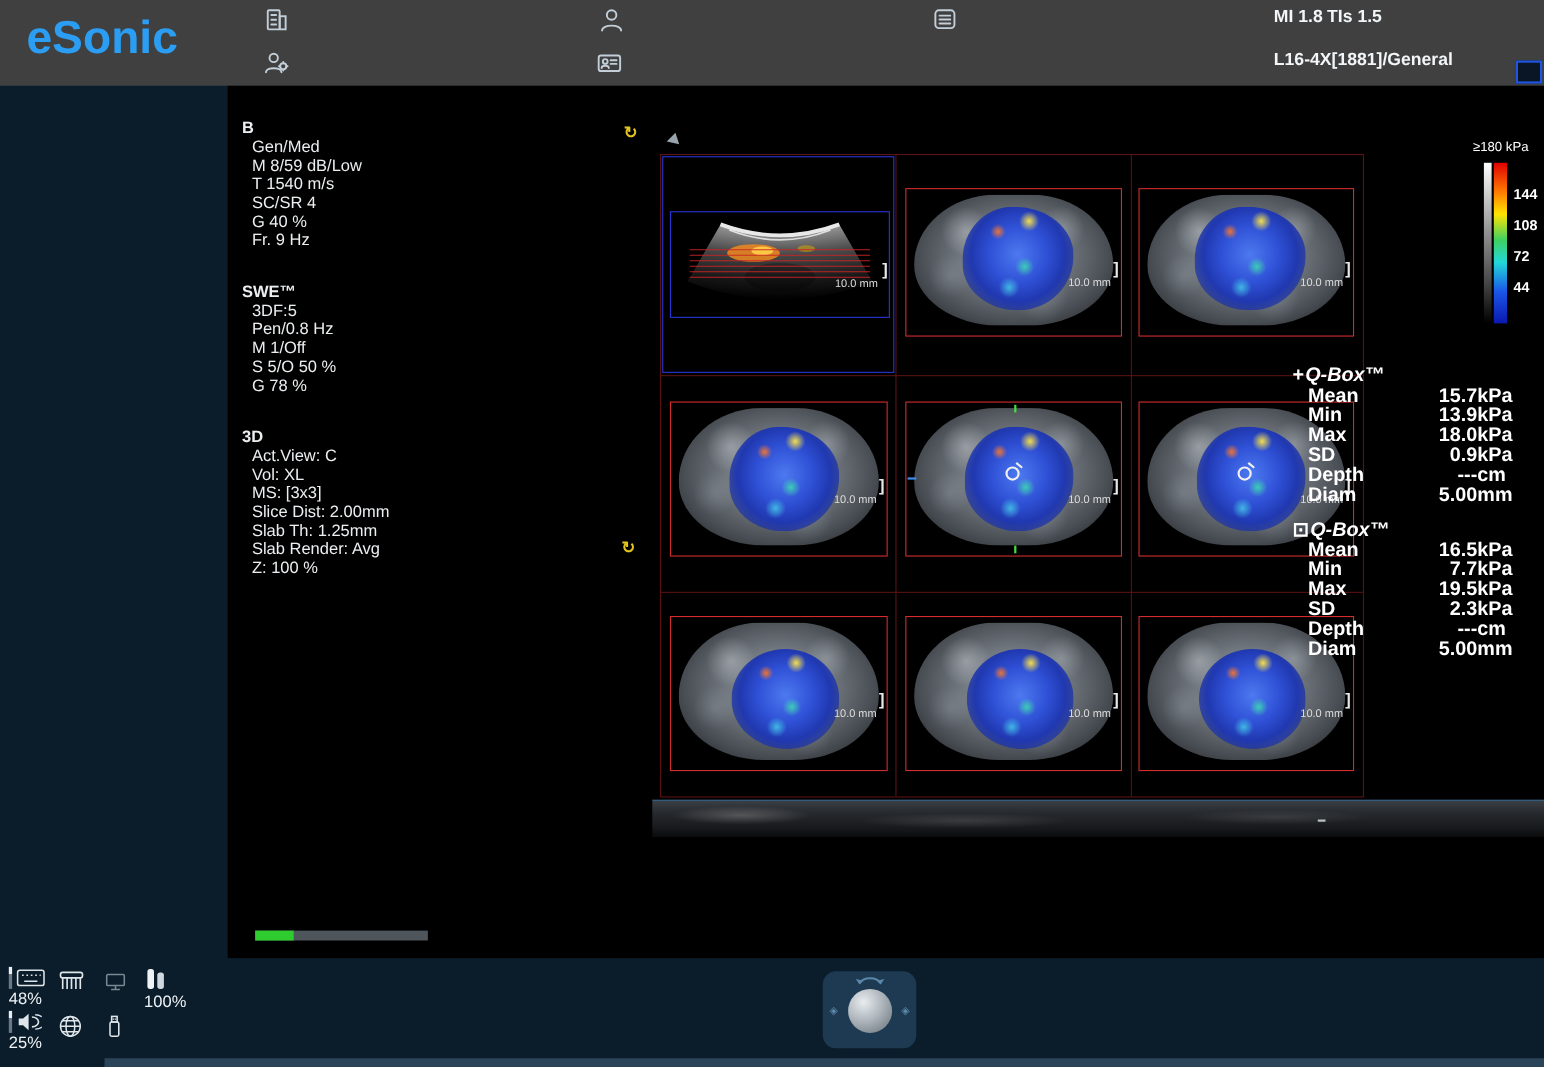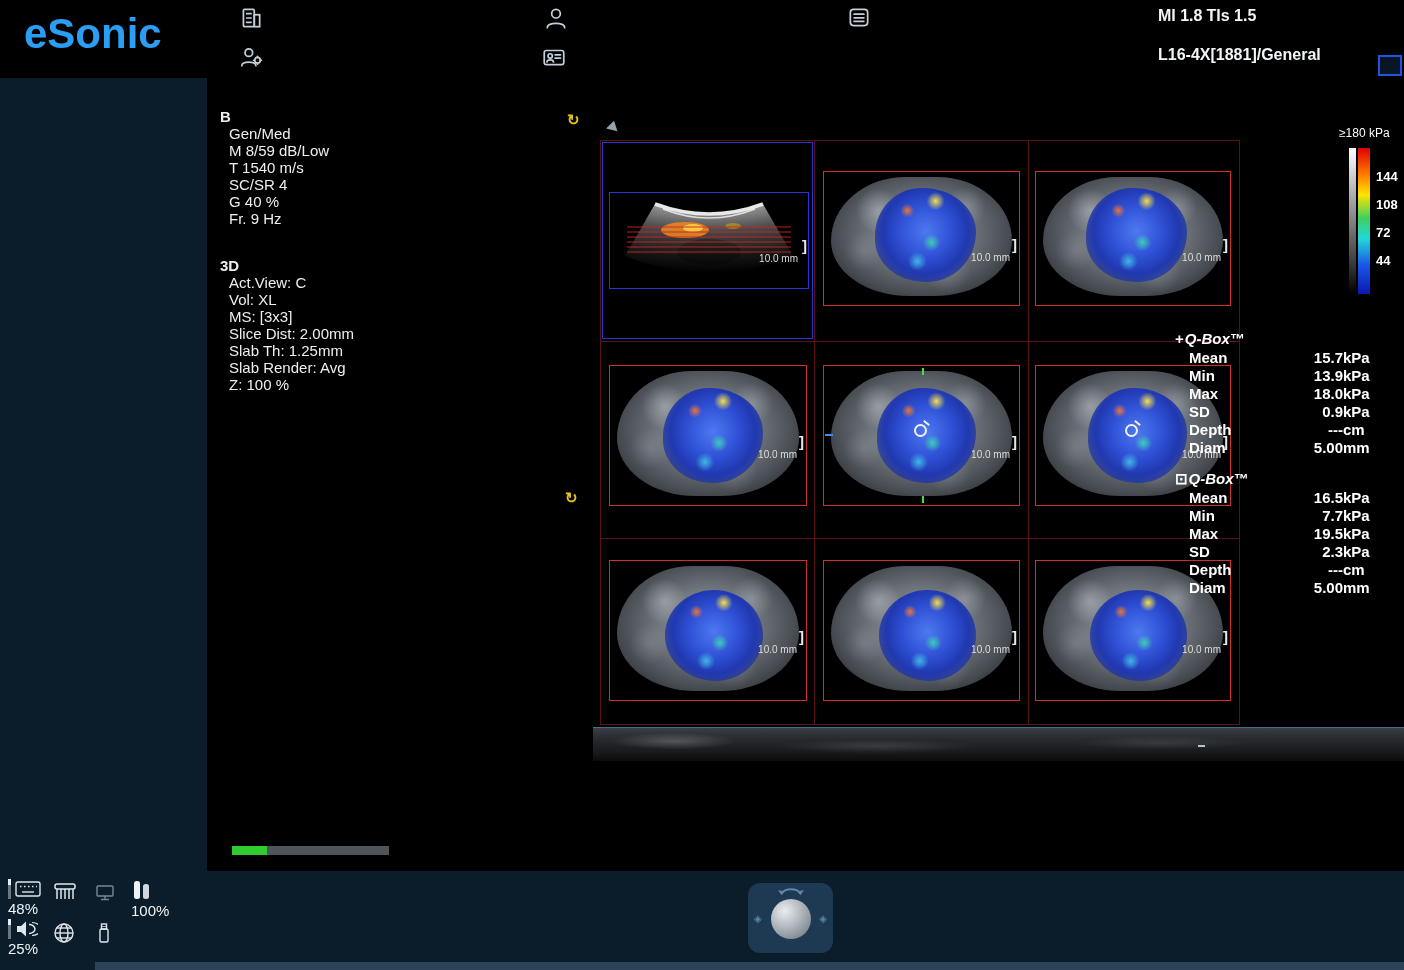--- a/index.html
+++ b/index.html
@@ -2,21 +2,21 @@
 <html><head>
 <meta charset="utf-8">
 <style>
   * { margin:0; padding:0; box-sizing:border-box; }
   html,body { width:1404px; height:970px; background:#000; }
   .stage {
     position:relative; width:1404px; height:970px; overflow:hidden;
     background:#0b1c2a; font-family:"Liberation Sans",sans-serif; color:#e8eef2;
   }
   
-  .topbar { position:absolute; left:0; top:0; width:1404px; height:78px; background:#000000; }
+  .topbar { position:absolute; left:0; top:0; width:1404px; height:78px; background:#404040; }
   .logo { position:absolute; left:24px; top:10px; font-size:42px; font-weight:bold; color:#2b9df2; letter-spacing:0px; }
   .tb-icon { position:absolute; width:26px; height:26px; color:#c2ced8; }
   .tb-icon svg { width:100%; height:100%; }
   .mi-tis { position:absolute; left:1158px; top:7px; font-size:16px; font-weight:bold; display:flex; gap:4px; color:#f2f6f8; }
   .probe { position:absolute; left:1158px; top:46px; font-size:16px; font-weight:bold; color:#f2f6f8; }
   
   .scroll-btn { position:absolute; left:1378px; top:55px; width:24px; height:21px; border:2px solid #1e56e0; background:#0a1626; }
   .scroll-thumb { position:absolute; left:1383px; top:86px; width:13px; height:48px; background:#1647c8; border-radius:2px; }
   
   .screen { position:absolute; left:207px; top:78px; width:1197px; height:793px; background:#000; }
@@ -62,21 +62,21 @@
   .tickh { position:absolute; left:1px; top:49%; width:8px; height:2px; background:#3b8df0; }
   
   .colorbar { position:absolute; left:1128px; top:48px; width:74px; height:172px; }
   .cb-toplabel { position:absolute; left:4px; top:0; font-size:12px; color:#fff; white-space:nowrap; }
   .cb-gray { position:absolute; left:14px; top:22px; width:7px; height:146px;
     background:linear-gradient(180deg,#ffffff 0%,#9a9a9a 40%,#454545 75%,#000 100%); }
   .cb-color { position:absolute; left:23px; top:22px; width:12px; height:146px;
     background:linear-gradient(180deg,#e00000 0%,#ff7a00 18%,#ffe400 32%,#3fd060 48%,#22d8d8 62%,#1a57e8 80%,#0a18b0 100%); }
   .cb-tick { position:absolute; left:41px; font-size:13px; font-weight:bold; color:#fff; }
   
-  .qboxes { position:absolute; left:968px; top:252px; width:204px; font-size:15px; font-weight:bold; color:#fff; }
+  .qboxes { position:absolute; left:968px; top:252px; width:204px; font-size:18px; font-weight:bold; color:#fff; }
   .qbox-title { font-style:italic; height:19px; }
   .qbox-title .qmark { font-style:normal; padding-right:1px; }
   .qrow { display:flex; height:18px; padding-left:14px; align-items:baseline; }
   .qrow .qv { margin-left:auto; text-align:right; }
   .qrow .qu { width:36px; text-align:left; }
   .qbox-block + .qbox-block { margin-top:13px; }
   
   .pano { position:absolute; left:386px; top:649px; width:811px; height:34px; border-top:1px solid #3e6f96;
     background:
       radial-gradient(ellipse 90px 12px at 10% 40%, rgba(255,255,255,0.22), rgba(255,255,255,0) 70%),
@@ -176,20 +176,28 @@
 
     <div class="params">
       <div class="sec">
         <div class="sec-title">B</div>
         <div class="pline">Gen/Med</div>
         <div class="pline">M 8/59 dB/Low</div>
         <div class="pline">T 1540 m/s</div>
         <div class="pline">SC/SR 4</div>
         <div class="pline">G 40 %</div>
         <div class="pline">Fr. 9 Hz</div>
+      </div>
+      <div class="sec">
+        <div class="sec-title">SWE™</div>
+        <div class="pline">3DF:5</div>
+        <div class="pline">Pen/0.8 Hz</div>
+        <div class="pline">M 1/Off</div>
+        <div class="pline">S 5/O 50 %</div>
+        <div class="pline">G 78 %</div>
       </div>
       <div class="sec">
         <div class="sec-title">3D</div>
         <div class="pline">Act.View: C</div>
         <div class="pline">Vol: XL</div>
         <div class="pline">MS: [3x3]</div>
         <div class="pline">Slice Dist: 2.00mm</div>
         <div class="pline">Slab Th: 1.25mm</div>
         <div class="pline">Slab Render: Avg</div>
         <div class="pline">Z: 100 %</div>

